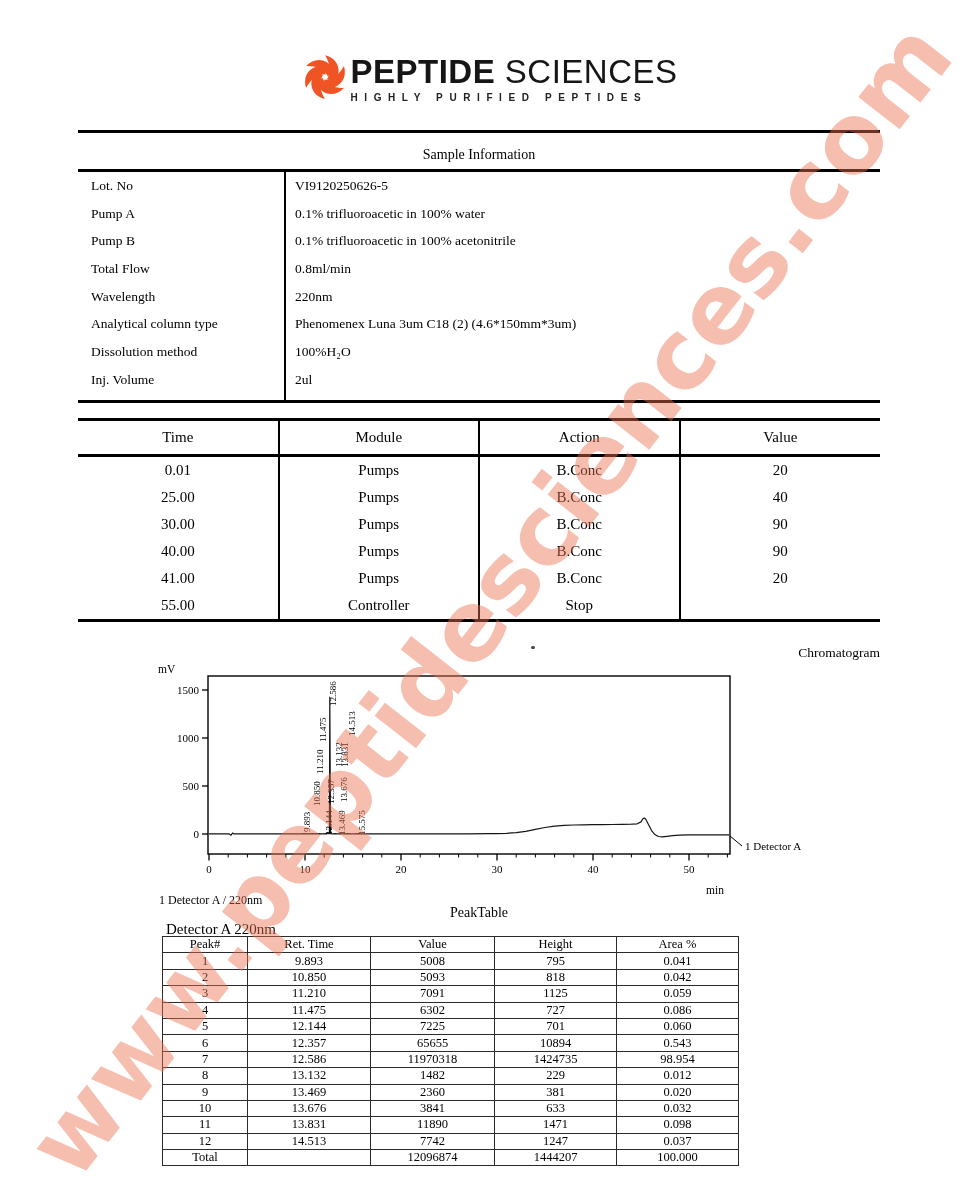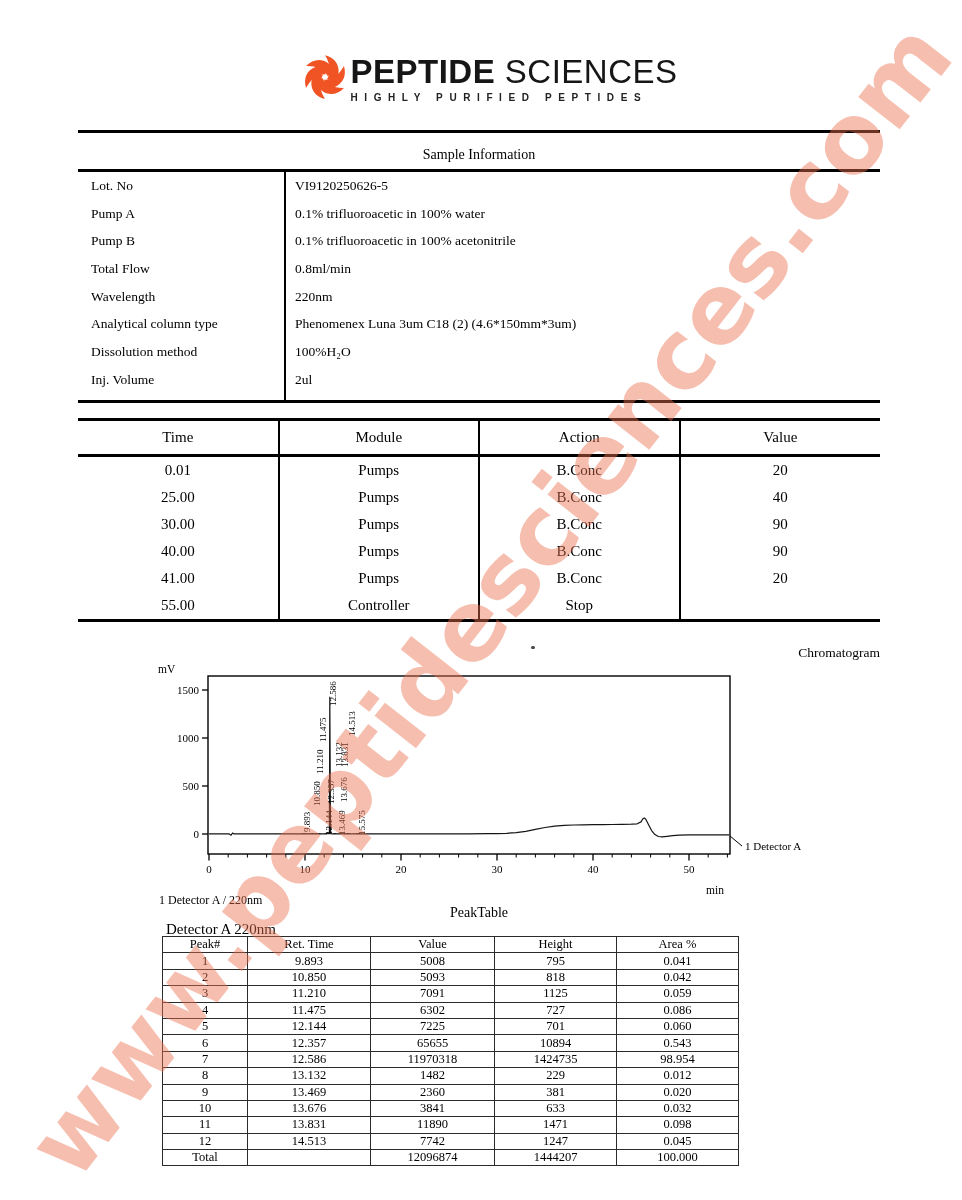--- a/index.html
+++ b/index.html
@@ -328,21 +328,21 @@
           <td>13.831</td>
           <td>11890</td>
           <td>1471</td>
           <td>0.098</td>
         </tr>
         <tr>
           <td>12</td>
           <td>14.513</td>
           <td>7742</td>
           <td>1247</td>
-          <td>0.045</td>
+          <td>0.037</td>
         </tr>
         <tr>
           <td>Total</td>
           <td></td>
           <td>12096874</td>
           <td>1444207</td>
           <td>100.000</td>
         </tr>
       </tbody>
   </table>

